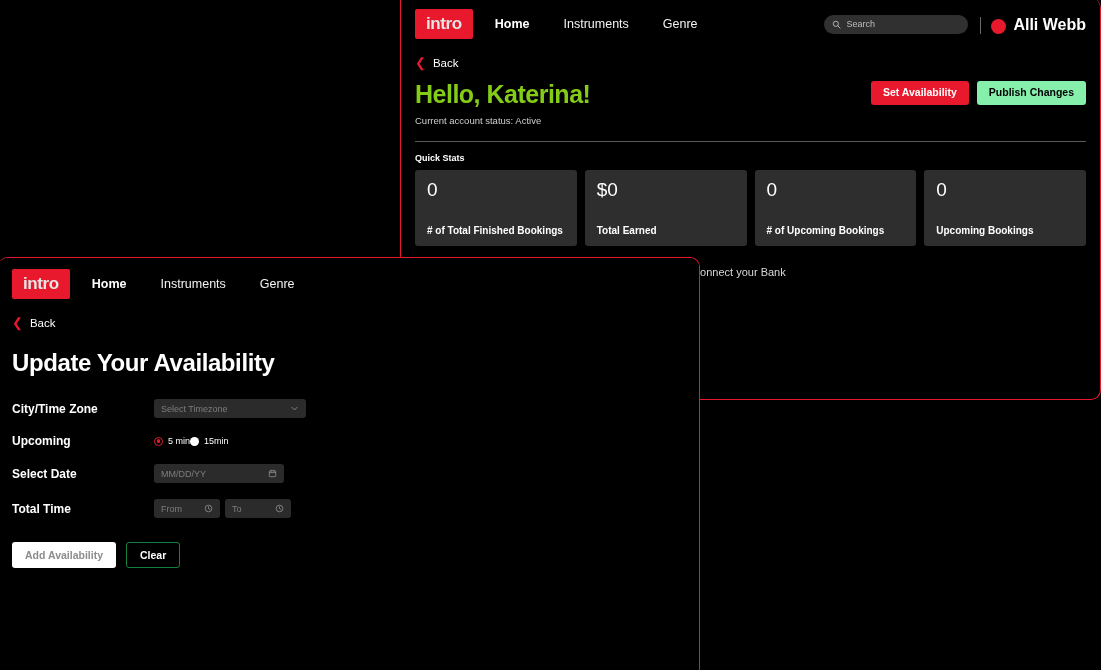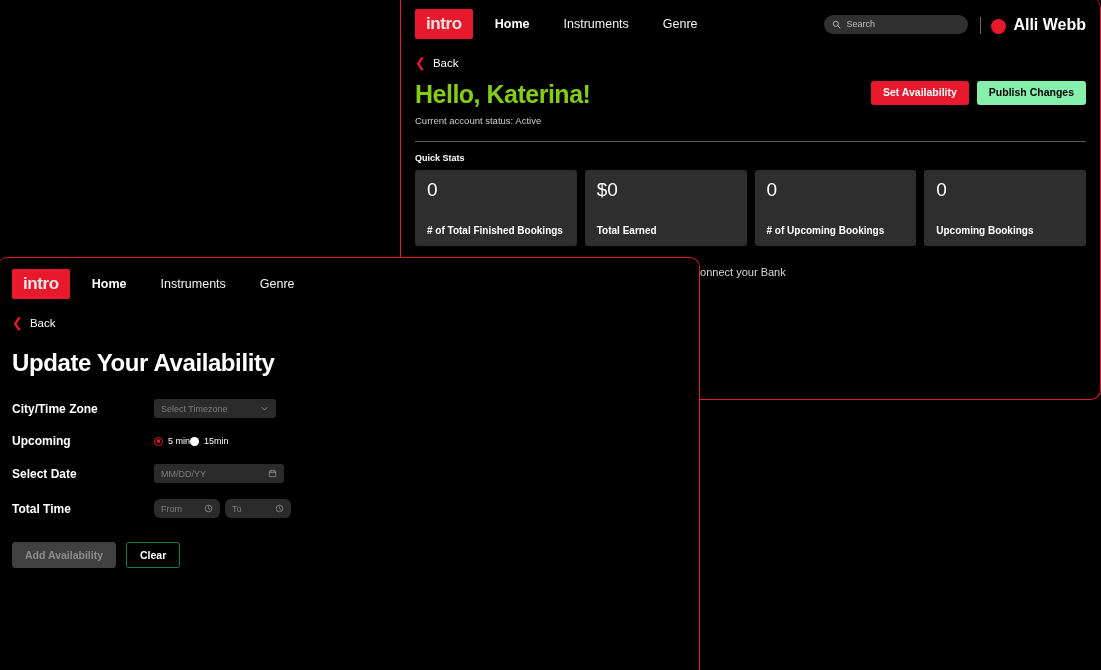--- a/index.html
+++ b/index.html
@@ -149,44 +149,44 @@
   .field {
     background: #2b2b2b;
     border-radius: 3px;
     height: 19px;
     display: flex; align-items: center;
     padding: 0 7px;
     color: #7d7d7d;
     font-size: 9px;
   }
   .field .ph { flex: 1 1 auto; }
-  .field-select { width: 122px; }
+  .field-select { width: 152px; }
   .field-date { width: 130px; }
-  .field-time { width: 66px; border-radius: 6px; }
+  .field-time { width: 66px; }
   .time-group { display: flex; gap: 5px; }
   .mini-icon { width: 9px; height: 9px; flex: 0 0 auto; }
 
   .radio-group { display: flex; align-items: center; gap: 0; }
   .radio-item { display: flex; align-items: center; gap: 5px; }
   .radio-outer {
     width: 9px; height: 9px; border-radius: 50%;
     border: 1.5px solid #e8192c;
     display: flex; align-items: center; justify-content: center;
     flex: 0 0 auto;
   }
   .radio-outer .dot { width: 3.5px; height: 3.5px; border-radius: 50%; background: #e8192c; }
   .radio-filled {
     width: 9px; height: 9px; border-radius: 50%;
     background: #ffffff; flex: 0 0 auto;
   }
   .radio-label { color: #ffffff; font-size: 9px; }
 
   .avail-buttons { display: flex; align-items: center; gap: 10px; margin-top: 24px; }
   .btn-disabled {
-    background: #404040; color: #8c8c8c;
+    background: #ffffff; color: #8c8c8c;
     font-size: 10.5px; font-weight: 700;
     border: none; border-radius: 3px;
     padding: 7px 13px; cursor: default;
   }
   .btn-outline {
     background: #000000; color: #ffffff;
     font-size: 10.5px; font-weight: 700;
     border: 1px solid #15803d; border-radius: 3px;
     padding: 6px 13px; cursor: pointer;
   }

